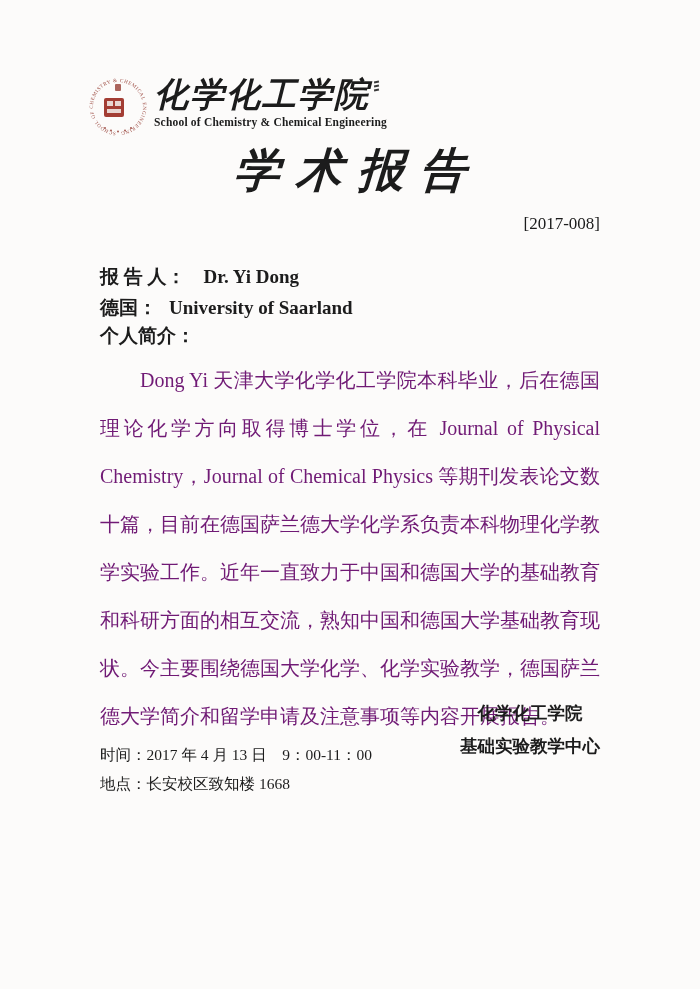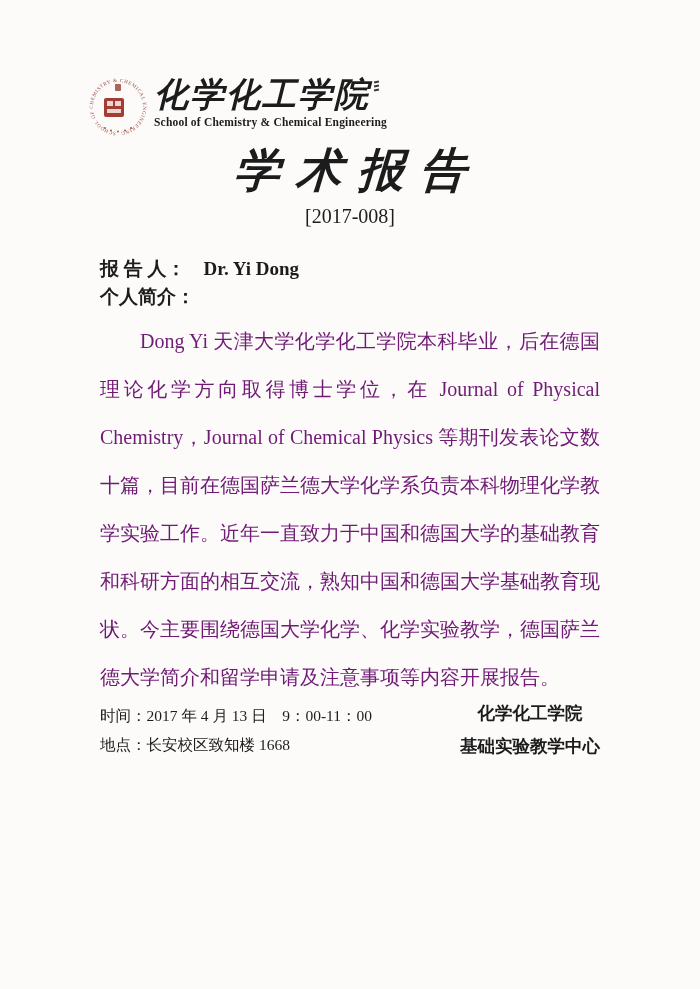--- a/index.html
+++ b/index.html
@@ -32,21 +32,21 @@
   }
 
   
   .doc-title {
     text-align:center;
     font-size:46px; font-weight:bold; font-style:italic;
     letter-spacing:16px; text-indent:16px;
     line-height:52px; margin-top:2px;
     transform:skewX(-3deg);
   }
-  .doc-number { text-align:center; font-size:20px; margin-top:8px; line-height:22px; }
+  .doc-number { text-align:right; font-size:17px; margin-top:16px; line-height:22px; }
 
   
   .info { margin-top:26px; font-size:19px; font-weight:bold; }
   .info-line { line-height:31px; white-space:nowrap; }
   .v-speaker { margin-left:18px;text-align:center; }
   .v-country { margin-left:12px; }
 
   
   .bio-heading { font-size:19px; font-weight:bold; line-height:26px; }
   .bio-text {
@@ -102,20 +102,23 @@
     </div>
   </div>
 
   <div class="doc-title">学术报告</div>
   <div class="doc-number">[2017-008]</div>
 
   <div class="info">
     <div class="info-line">
       <span>报 告 人：</span><span class="v-speaker">Dr. Yi Dong</span>
     </div>
+    <div class="info-line">
+      <span>德国：</span><span class="v-country">University of Saarland</span>
+    </div>
   </div>
 
   <div class="bio-heading">个人简介：</div>
   <div class="bio-text">Dong Yi 天津大学化学化工学院本科毕业，后在德国理论化学方向取得博士学位，在 Journal of Physical Chemistry，Journal of Chemical Physics 等期刊发表论文数十篇，目前在德国萨兰德大学化学系负责本科物理化学教学实验工作。近年一直致力于中国和德国大学的基础教育和科研方面的相互交流，熟知中国和德国大学基础教育现状。今主要围绕德国大学化学、化学实验教学，德国萨兰德大学简介和留学申请及注意事项等内容开展报告。</div>
 
   <div class="schedule">
     <div class="schedule-line">
       <span>时间：</span><span>2017 年 4 月 13 日　9：00-11：00</span>
     </div>
     <div class="schedule-line">

